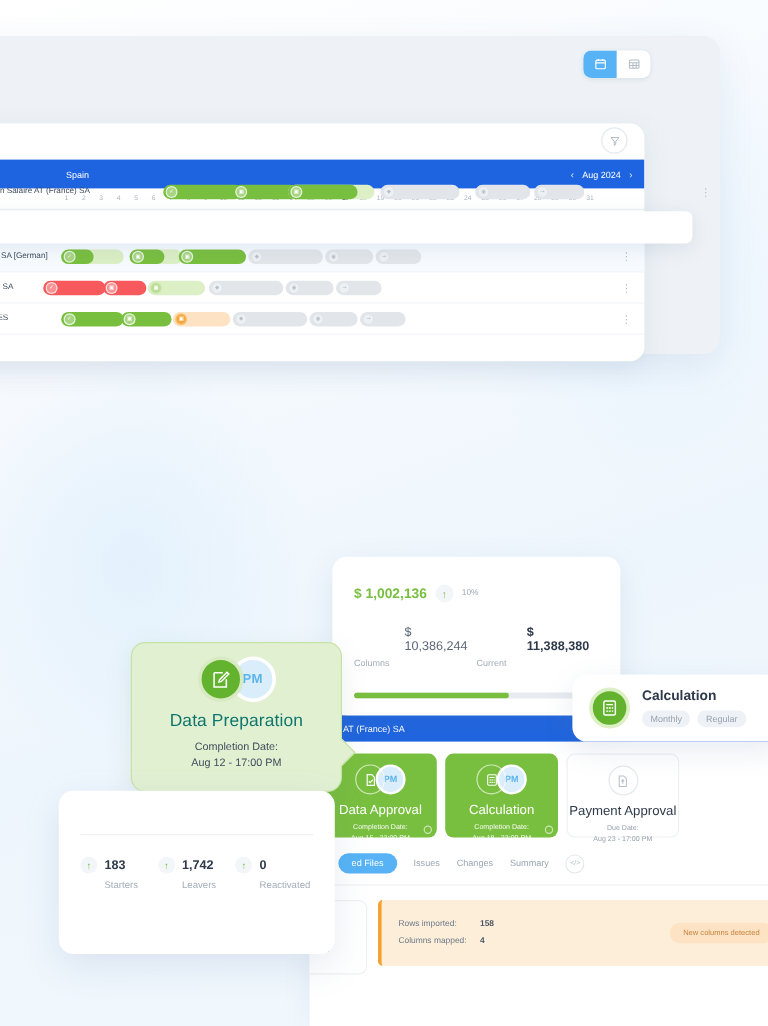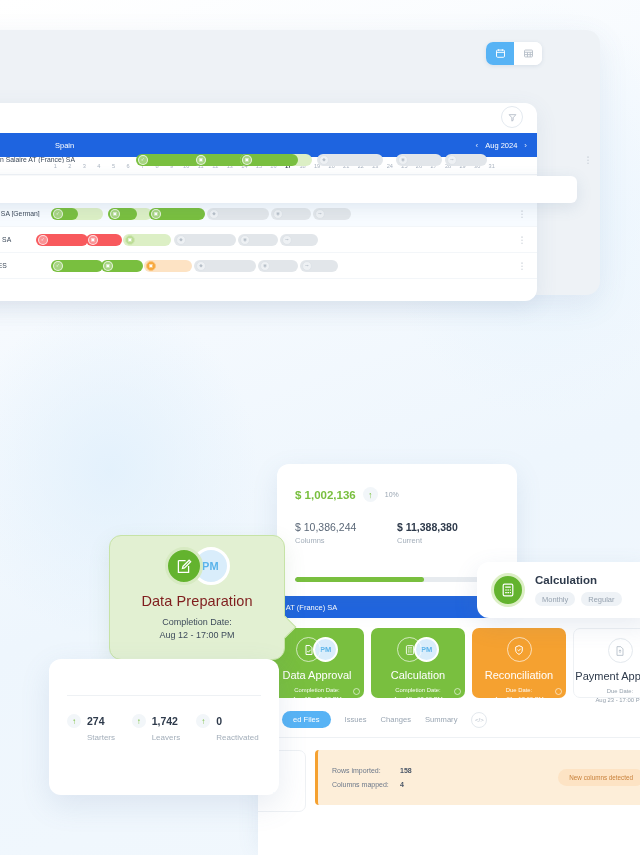--- a/index.html
+++ b/index.html
@@ -121,21 +121,21 @@
   .gross-title { font-size: 11.5px; font-weight: bold; color:#2e3a4b; letter-spacing:.1px; }
   .gross-main { display:flex; align-items:center; gap:7px; margin-top: 7px; }
   .gross-main .amt { font-size: 11.5px; color:#79bf3f; font-weight:bold; }
   .gross-main .arrow-chip {
     width:15px; height:15px; border-radius:50%; background:#f2f6f9;
     display:flex; align-items:center; justify-content:center; color:#79bf3f; font-size:9px;
   }
   .gross-main .pct { font-size:7px; color:#9aa6b3; }
   .gross-cols { display:flex; margin-top: 19px; }
   .gross-col { flex:1; }
-  .gross-col .val { font-size: 10.5px; color:#5b6878; }
+  .gross-col .val { font-size: 10.5px; color:#5b6878;margin-left:42px; }
   .gross-col.cur .val { color:#2e3a4b; font-weight:bold; }
   .gross-col .lbl { font-size: 7.5px; color:#a3aeba; margin-top: 3px; }
   .gross-bar {
     position:absolute; left:18px; bottom:14px; width: 204px; height:5px;
     background:#e7ebef; border-radius:3px; overflow:hidden;
   }
   .gross-bar i { display:block; height:100%; background:#79bf3f; border-radius:3px; }
 
   
   .prep-card {
@@ -149,21 +149,21 @@
     width:38px; height:38px; border-radius:50%; background:#63b32e;
     display:flex; align-items:center; justify-content:center;
     border: 3px solid #d7eac2; z-index:2;
   }
   .prep-ic2 {
     width:38px; height:38px; border-radius:50%; background:#d9edfb;
     display:flex; align-items:center; justify-content:center;
     border: 3px solid #fff; margin-left:-11px;
     font-size:11px; color:#5cb4ea; font-weight:600; letter-spacing:.2px;
   }
-  .prep-title { font-size: 14.5px; color:#7f1d1d; margin-top: 8px; letter-spacing:.1px; }
+  .prep-title { font-size: 14.5px; color:#0f766e; margin-top: 8px; letter-spacing:.1px; }
   .prep-sub { font-size: 9px; color:#3f4c5c; margin-top: 7px; line-height: 1.45; }
   .prep-tail {
     position:absolute; right: -9px; bottom: 24px; width:16px; height:16px;
     background:#e2f0d2; border-right:1px solid #c6e3a6; border-top:1px solid #c6e3a6;
     transform: rotate(45deg);
   }
 
   
   .head-card {
     position:absolute; left: 49px; top: 659px; width: 230px; height: 136px;
@@ -540,36 +540,20 @@
         <span class="sc-ic2">PM</span>
       </div>
       <div class="sc-name">Calculation</div>
       <div class="sc-sub">
         <span>Completion Date:</span><br>
         <span>Aug 18 - 23:00 PM</span>
       </div>
       <span class="sc-corner"></span>
     </div>
 
-    <div class="step-card orange">
-      <div class="sc-icons">
-        <span class="sc-ic1">
-          <svg width="12" height="12" viewBox="0 0 16 16" fill="none" stroke="#fff" stroke-width="1.3">
-            <path d="M8 2.2l4.4 1.8v4c0 3-2 4.8-4.4 5.8C5.6 12.8 3.6 11 3.6 8V4z"></path>
-              <path d="M6.1 7.8l1.4 1.4 2.6-2.8"></path>
-            </svg>
-        </span>
-      </div>
-      <div class="sc-name">Reconciliation</div>
-      <div class="sc-sub">
-        <span>Due Date:</span><br>
-        <span>Aug 21 - 17:00 PM</span>
-      </div>
-      <span class="sc-corner"></span>
-    </div>
 
     <div class="step-card white">
       <div class="sc-icons">
         <span class="sc-ic1">
           <svg width="12" height="12" viewBox="0 0 16 16" fill="none" stroke="#b8c1cb" stroke-width="1.2">
             <path d="M4 2.2h5l3 3v8.6H4z"></path>
               <path d="M8 10.8V6.6M6.4 8.2L8 6.5l1.6 1.7"></path>
             </svg>
         </span>
       </div>
@@ -653,21 +637,21 @@
   </div>
   <div class="prep-tail"></div>
 </div>
 
 <div class="head-card">
   <div class="head-div"></div>
   <div class="head-stats">
     <div class="head-stat">
       <div class="hs-row">
         <span class="hs-chip">↑</span>
-        <span class="hs-num">274</span>
+        <span class="hs-num">183</span>
       </div>
       <div class="hs-lbl">Starters</div>
     </div>
     <div class="head-stat">
       <div class="hs-row">
         <span class="hs-chip">↑</span>
         <span class="hs-num">1,742</span>
       </div>
       <div class="hs-lbl">Leavers</div>
     </div>

